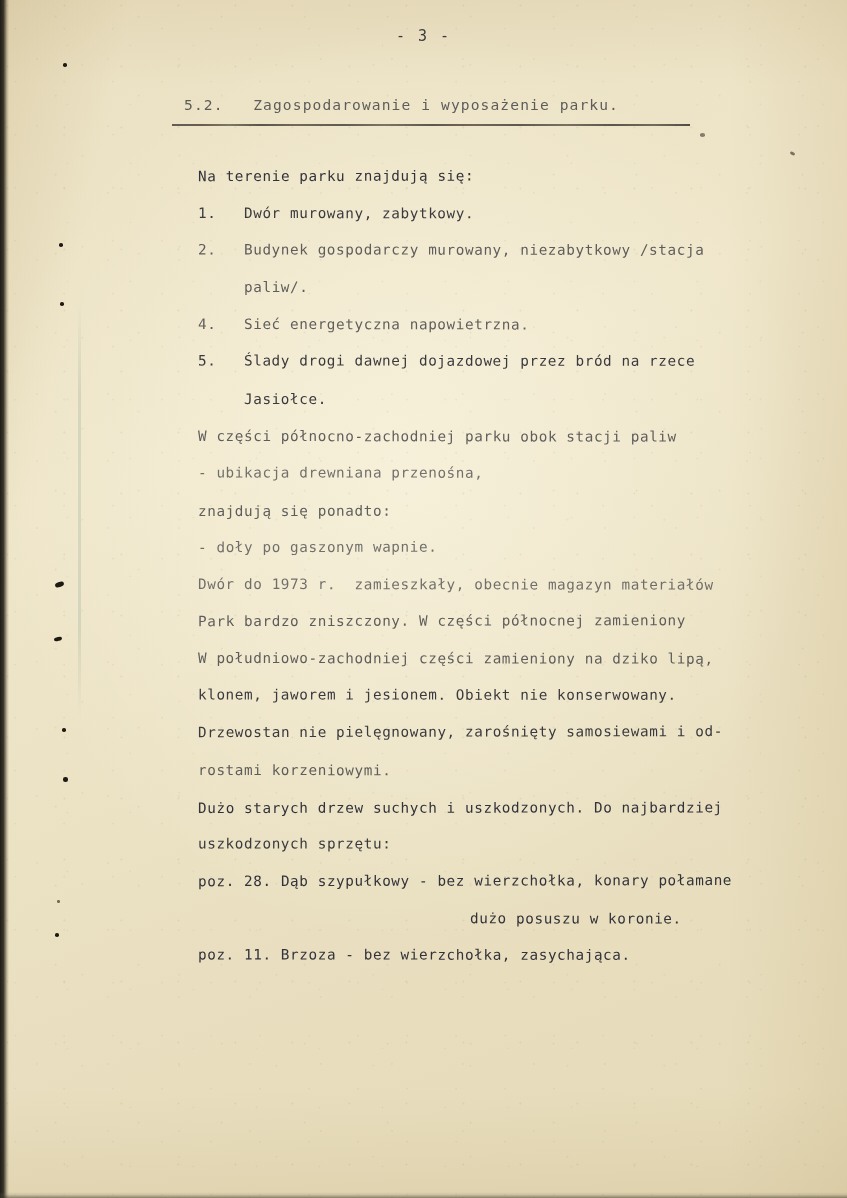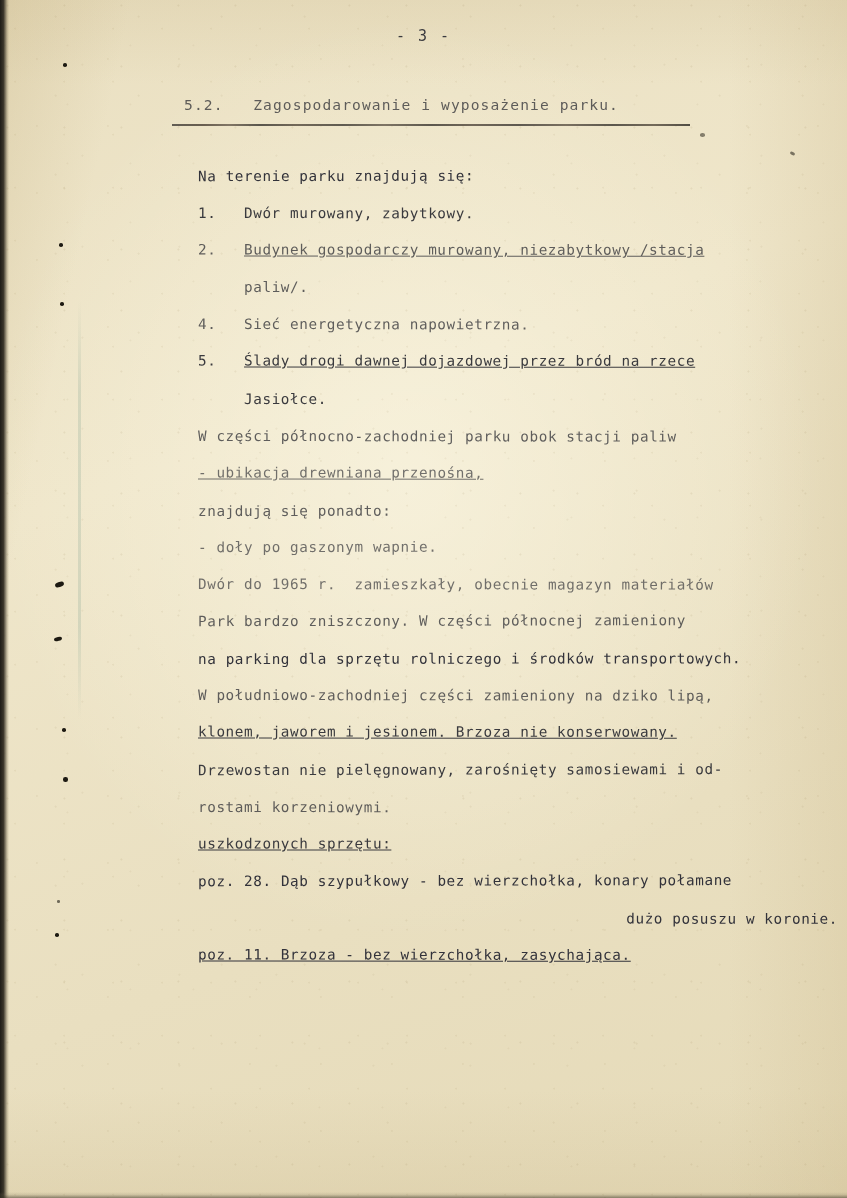--- a/index.html
+++ b/index.html
@@ -85,28 +85,28 @@
     opacity:.85;
   }
 
   .body{
     position:absolute;left:172px;top:158px;width:640px;margin-left:26px;
   }
   .line{
     height:37.1px;line-height:37.1px;white-space:pre;
   }
   .line.hang{padding-left:46px;}
-  .line.center-ish{padding-left:272px;text-align:right;}
+  .line.center-ish{padding-left:272px;}
 
   .num{display:inline-block;width:46px;}
 
   
   .j1{transform:translateY(-0.5px) rotate(-0.12deg);}
   .j2{transform:translateY(0.4px) rotate(0.08deg);}
-  .j3{transform:translateY(-0.3px) rotate(0.05deg);text-decoration:underline;}
+  .j3{transform:translateY(-0.3px) rotate(0.05deg);}
   .j4{transform:translateY(0.6px) rotate(-0.07deg);}
   .faint{opacity:.80;}
   .fainter{opacity:.70;}
   .strong{opacity:1;color:#32323a;}
 </style>
 </head>
 <body>
 
 <div id="page">
 
@@ -147,28 +147,28 @@
 
       <div class="line j3"><span class="num">5.</span><span>Ślady drogi dawnej dojazdowej przez bród na rzece</span></div>
       <div class="line hang j1">Jasiołce.</div>
 
       <div class="line faint j2">W części północno-zachodniej parku obok stacji paliw</div>
       <div class="line fainter j3">- ubikacja drewniana przenośna,</div>
 
       <div class="line faint j4">znajdują się ponadto:</div>
       <div class="line fainter j1">- doły po gaszonym wapnie.</div>
 
-      <div class="line fainter j2">Dwór do 1965 r.  zamieszkały, obecnie magazyn materiałów</div>
+      <div class="line fainter j2">Dwór do 1973 r.  zamieszkały, obecnie magazyn materiałów</div>
 
       <div class="line faint j1">Park bardzo zniszczony. W części północnej zamieniony</div>
-      <div class="line strong j4">na parking dla sprzętu rolniczego i środków transportowych.</div>
       <div class="line faint j2">W południowo-zachodniej części zamieniony na dziko lipą,</div>
-      <div class="line j3">klonem, jaworem i jesionem. Brzoza nie konserwowany.</div>
+      <div class="line j3">klonem, jaworem i jesionem. Obiekt nie konserwowany.</div>
       <div class="line j1">Drzewostan nie pielęgnowany, zarośnięty samosiewami i od-</div>
       <div class="line faint j2">rostami korzeniowymi.</div>
+      <div class="line strong j4">Dużo starych drzew suchych i uszkodzonych. Do najbardziej</div>
       <div class="line j3">uszkodzonych sprzętu:</div>
 
       <div class="line strong j1">poz. 28. Dąb szypułkowy - bez wierzchołka, konary połamane</div>
       <div class="line center-ish strong j2">dużo posuszu w koronie.</div>
       <div class="line strong j3">poz. 11. Brzoza - bez wierzchołka, zasychająca.</div>
 
     </div>
   </div>
 
   <div id="scan-edge-left"></div>

